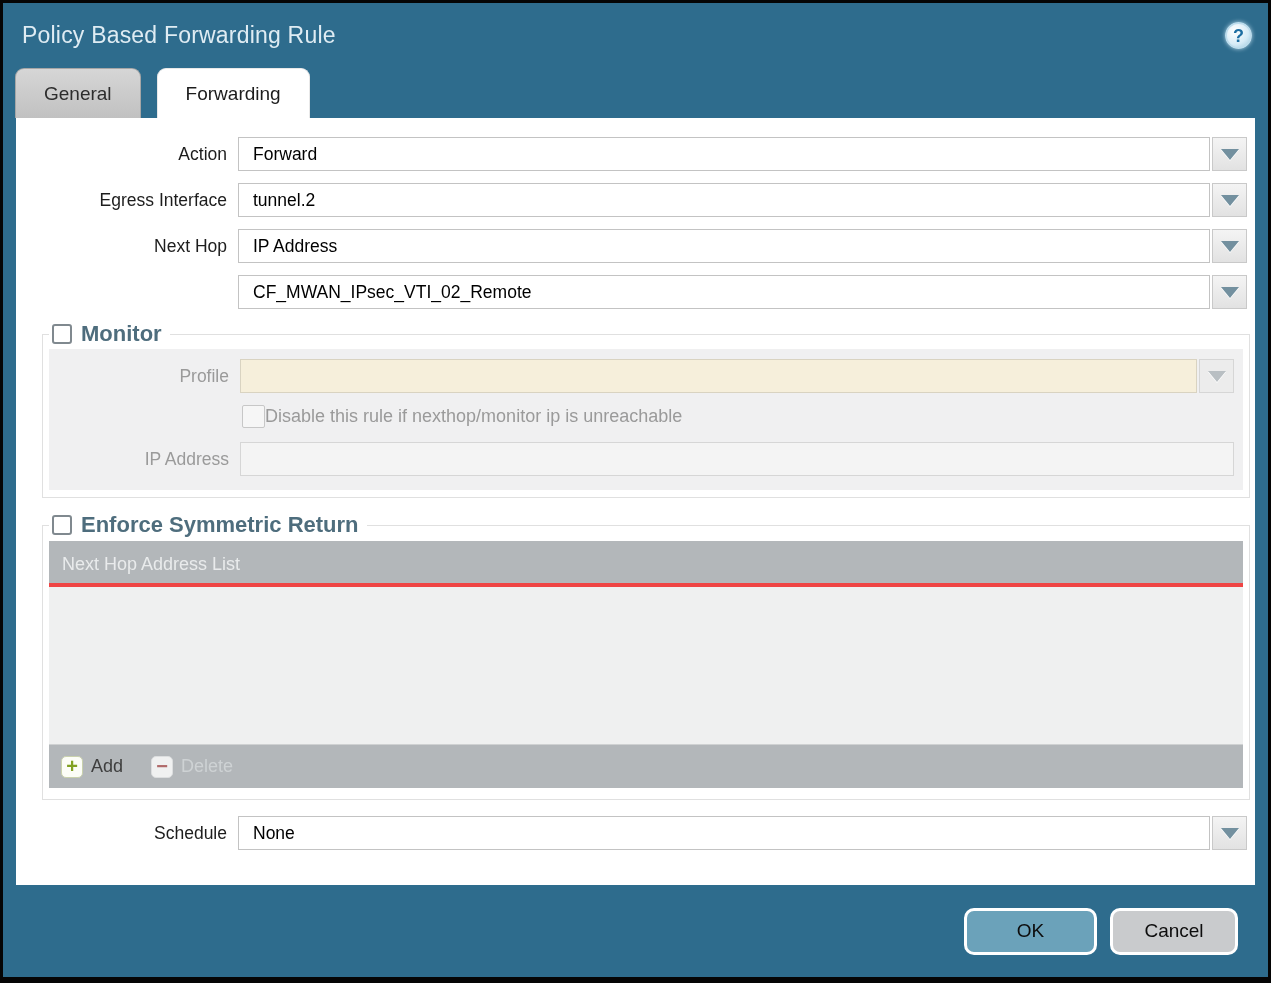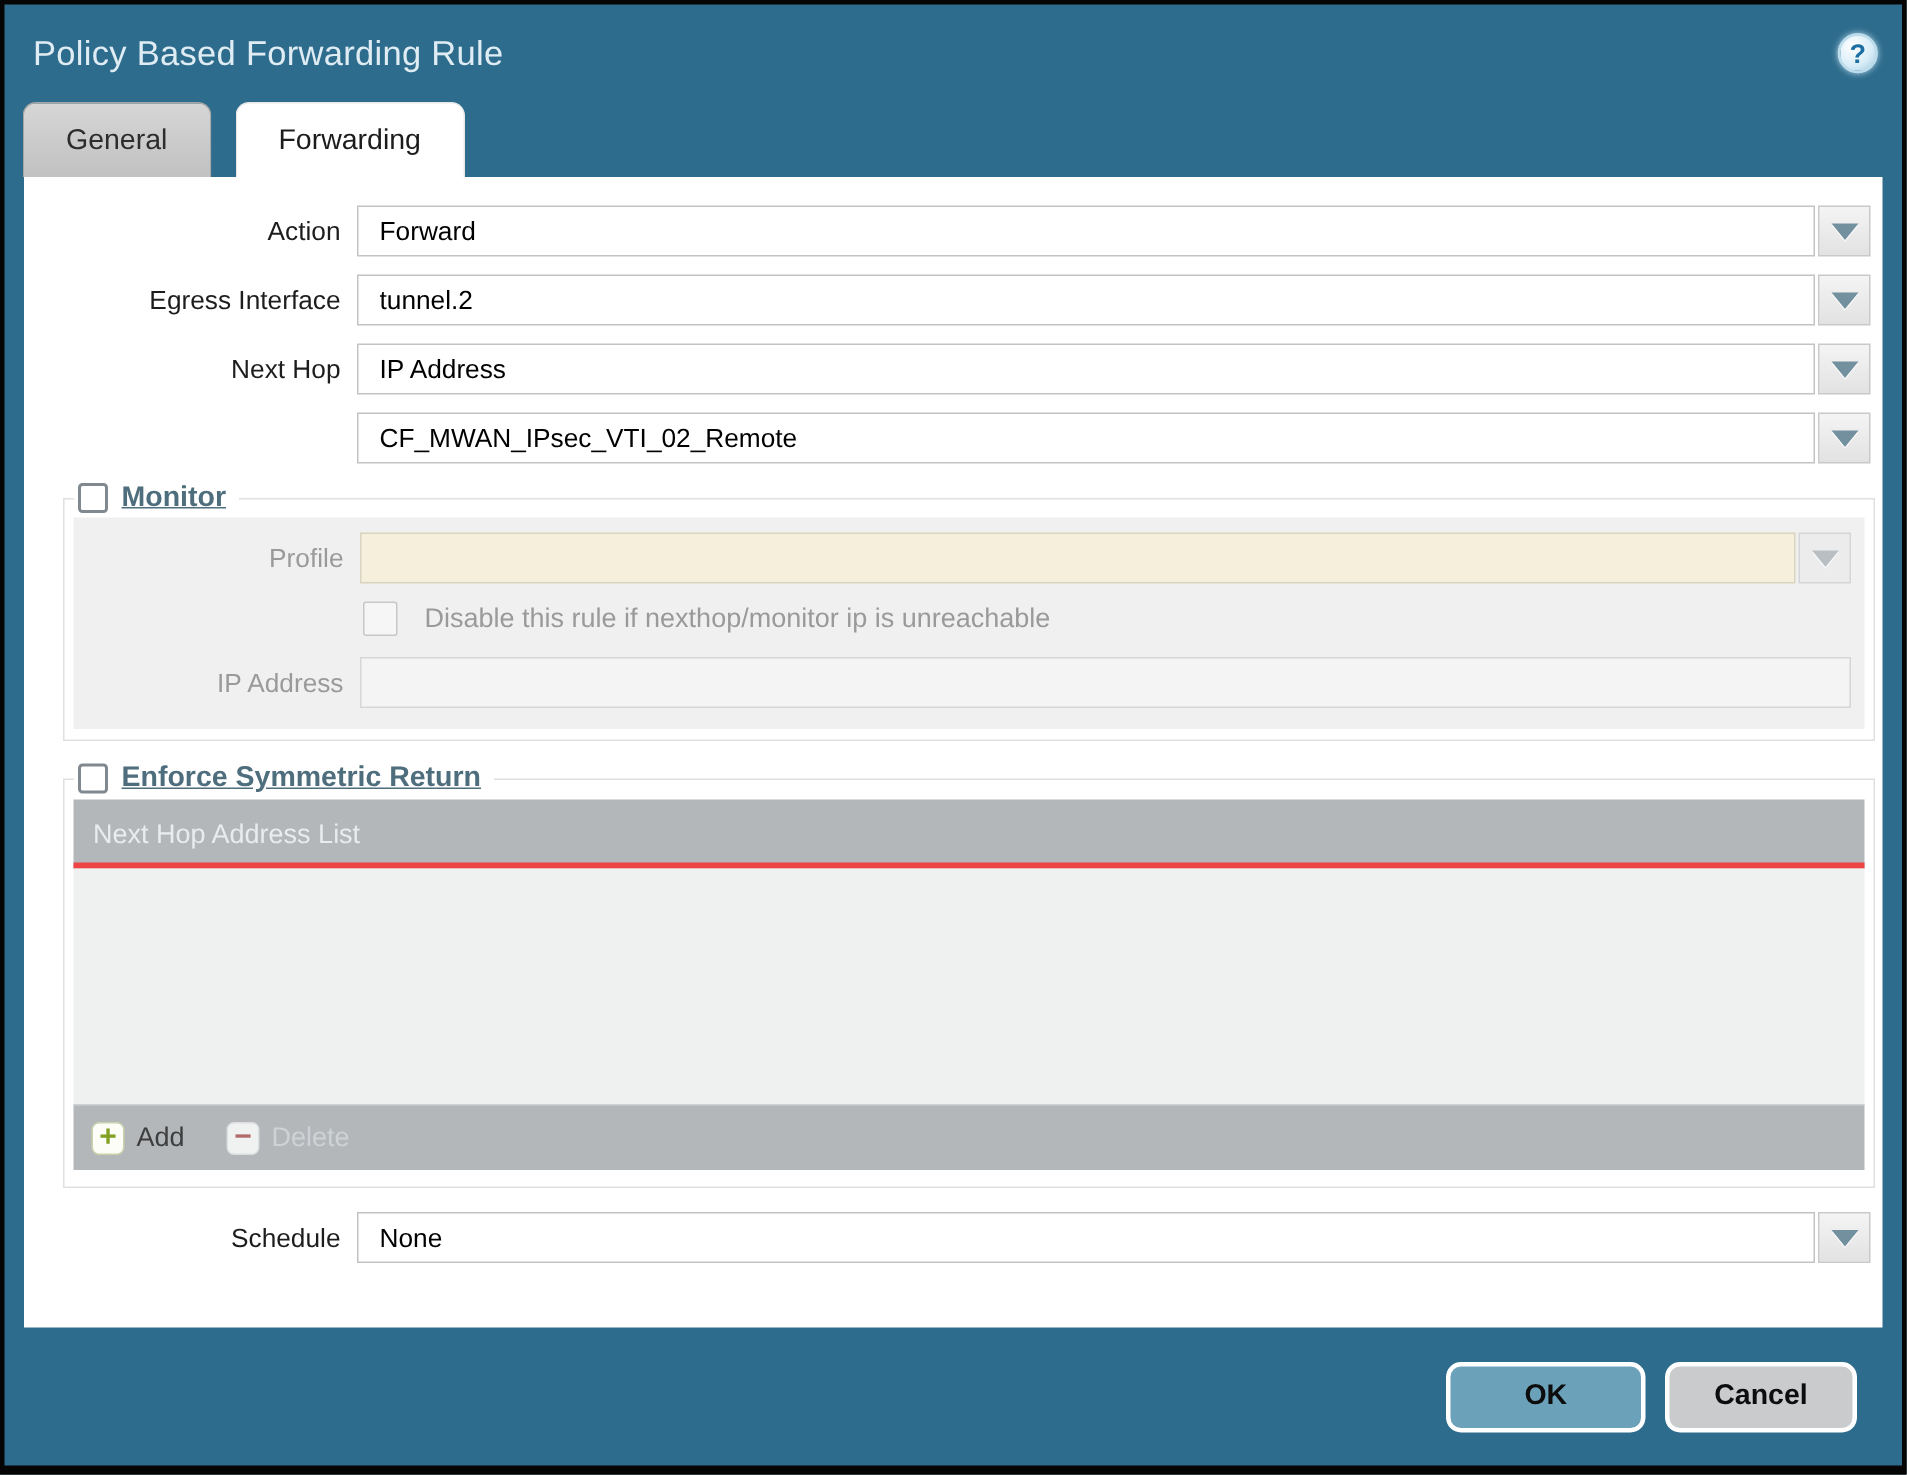--- a/index.html
+++ b/index.html
@@ -39,28 +39,28 @@
         cursor:pointer; flex-shrink:0; }
   .arr { width:0; height:0; border-left:9px solid transparent; border-right:9px solid transparent;
          border-top:11px solid #73909f; filter:drop-shadow(0 1px 0 #fff); }
   .arr.gray { border-top-color:#b9bfc3; }
 
   
   fieldset.group { border:1px solid #e0e0e0; margin:0 5px 14px 26px; padding:0 4px 5px; }
   legend { display:flex; align-items:center; gap:9px; padding:0 8px 0 3px; margin-left:2px; }
   .cb { width:20px; height:20px; border:2px solid #80898f; border-radius:3px;
         background:#fff; cursor:pointer; flex-shrink:0; }
-  .legend-text { font-weight:bold; font-size:19px; color:#4e6d7d;text-decoration:underline; }
+  .legend-text { font-weight:bold; font-size:22px; color:#4e6d7d; }
 
   .disabled-block { background:#f0f0f1; margin:2px 2px 2px; padding:10px 0 14px; }
   .row.inner { margin:0 9px 12px 0; }
   .row.inner .flabel { width:180px; color:#9a9a9a; }
   .cinput.beige { background:#f6efdb; border-color:#d9d3c1; }
   .dd.dis { background:#ececec; border-color:#d6d6d6; cursor:default; }
-  .checkbox-row { padding-left:193px; margin-bottom:14px; display:flex; align-items:center; gap:18px; }
+  .checkbox-row { padding-left:193px; margin-bottom:14px; display:flex; align-items:center; gap:0; }
   .cb.dis { width:23px; height:23px; border:1px solid #c7c7c7; background:#f6f6f6;
             border-radius:2px; cursor:default; }
   .disabled-text { color:#9a9a9a; font-size:18px; }
   .cinput.grayfield { background:#f4f4f4; border-color:#d6d6d6; }
 
   
   .table { margin:3px 2px 6px; }
   .thead { height:46px; background:#b3b7ba; color:#e9ebec; font-size:18px; line-height:46px;
            padding-left:13px; border-bottom:4px solid #ef4444; }
   .tbody { height:157px; background:#eff0f0; }
@@ -71,21 +71,21 @@
               font-size:20px; font-weight:bold; }
   .tool.add { color:#3e3e3e; }
   .tool.add .icon-box { background:#fcfdf7; border:1px solid #c9d1ad; color:#82a123; }
   .tool.del { color:#ced2d4; cursor:default; }
   .tool.del .icon-box { background:#f0f1f1; border:1px solid #dcdedf; color:#b06a6a; }
 
   
   .footer { height:92px; display:flex; justify-content:flex-end; align-items:center;
             padding-right:30px; gap:13px; }
   .btn { height:47px; border-radius:10px; border:3px solid #fff; font-size:19px;
-         font-family:inherit; color:#0d0d0d; cursor:pointer;font-weight:bold; }
+         font-family:inherit; color:#0d0d0d; cursor:pointer; }
   .btn.ok { width:133px; background:#6ba2ba; }
   .btn.cancel { width:128px; background:#c9cbcd; }
 </style>
 </head>
 <body>
 
 <div class="screen">
 
   <div class="titlebar">
     <span class="title">Policy Based Forwarding Rule</span>

